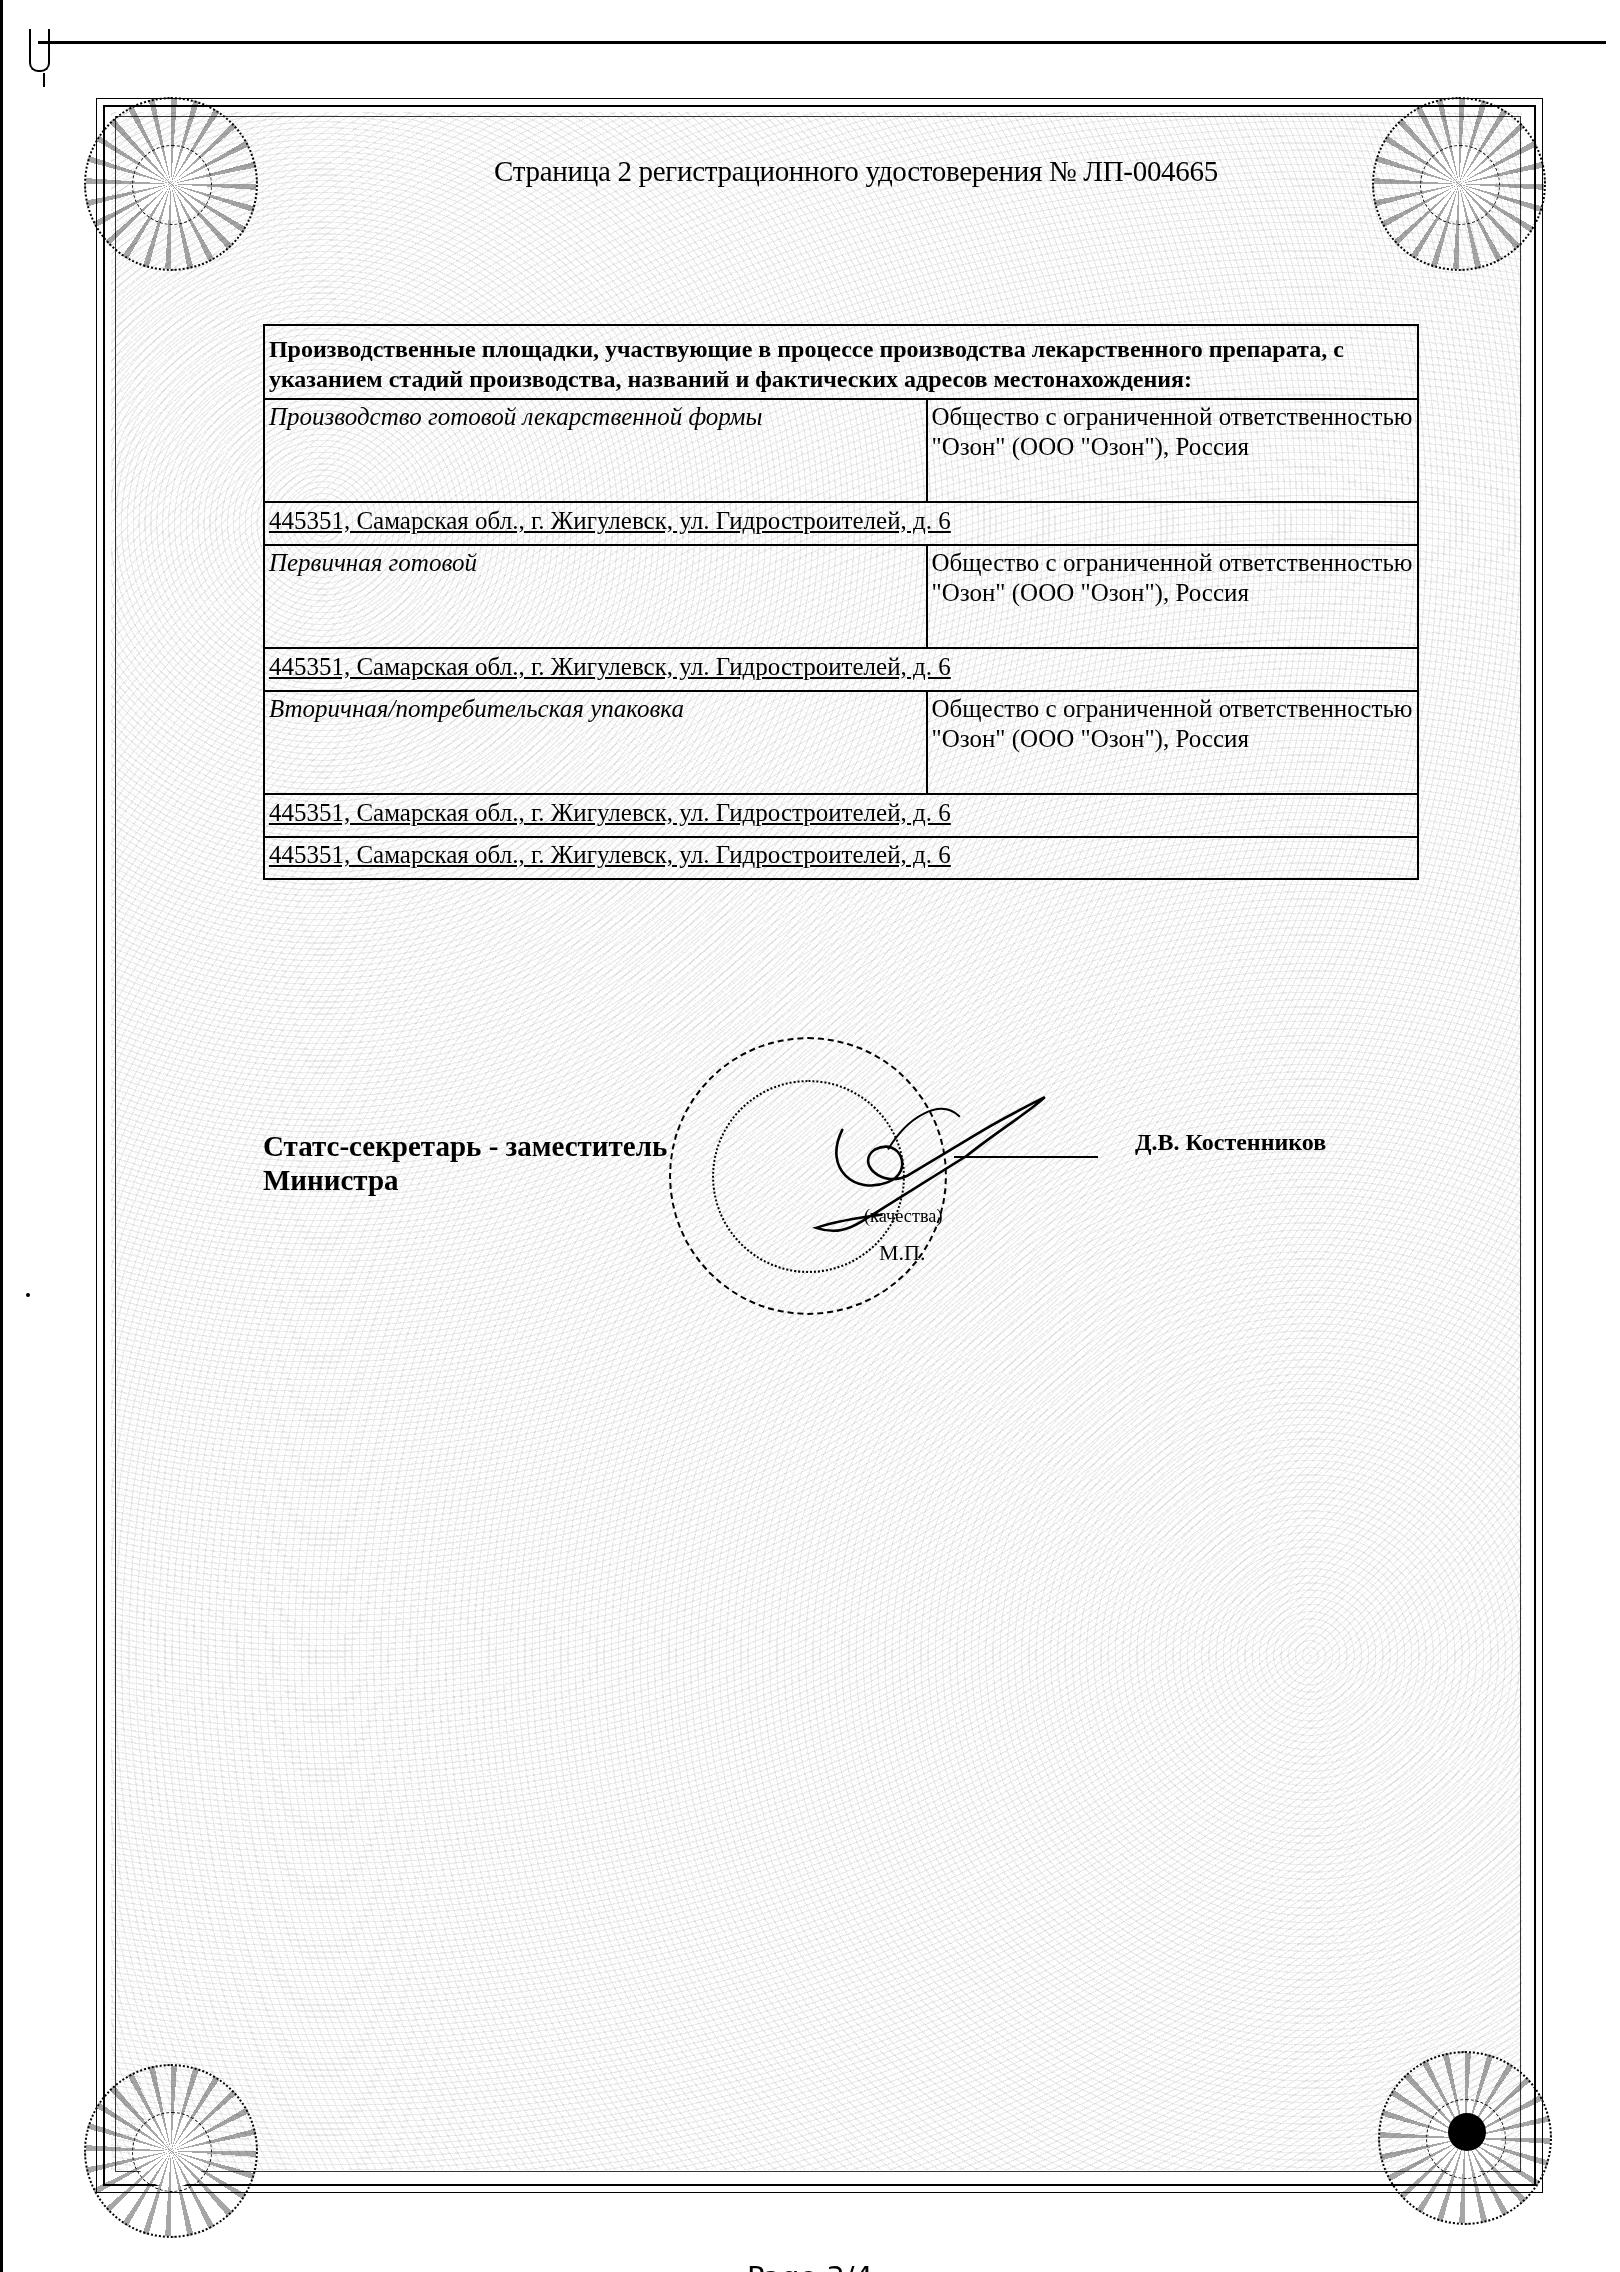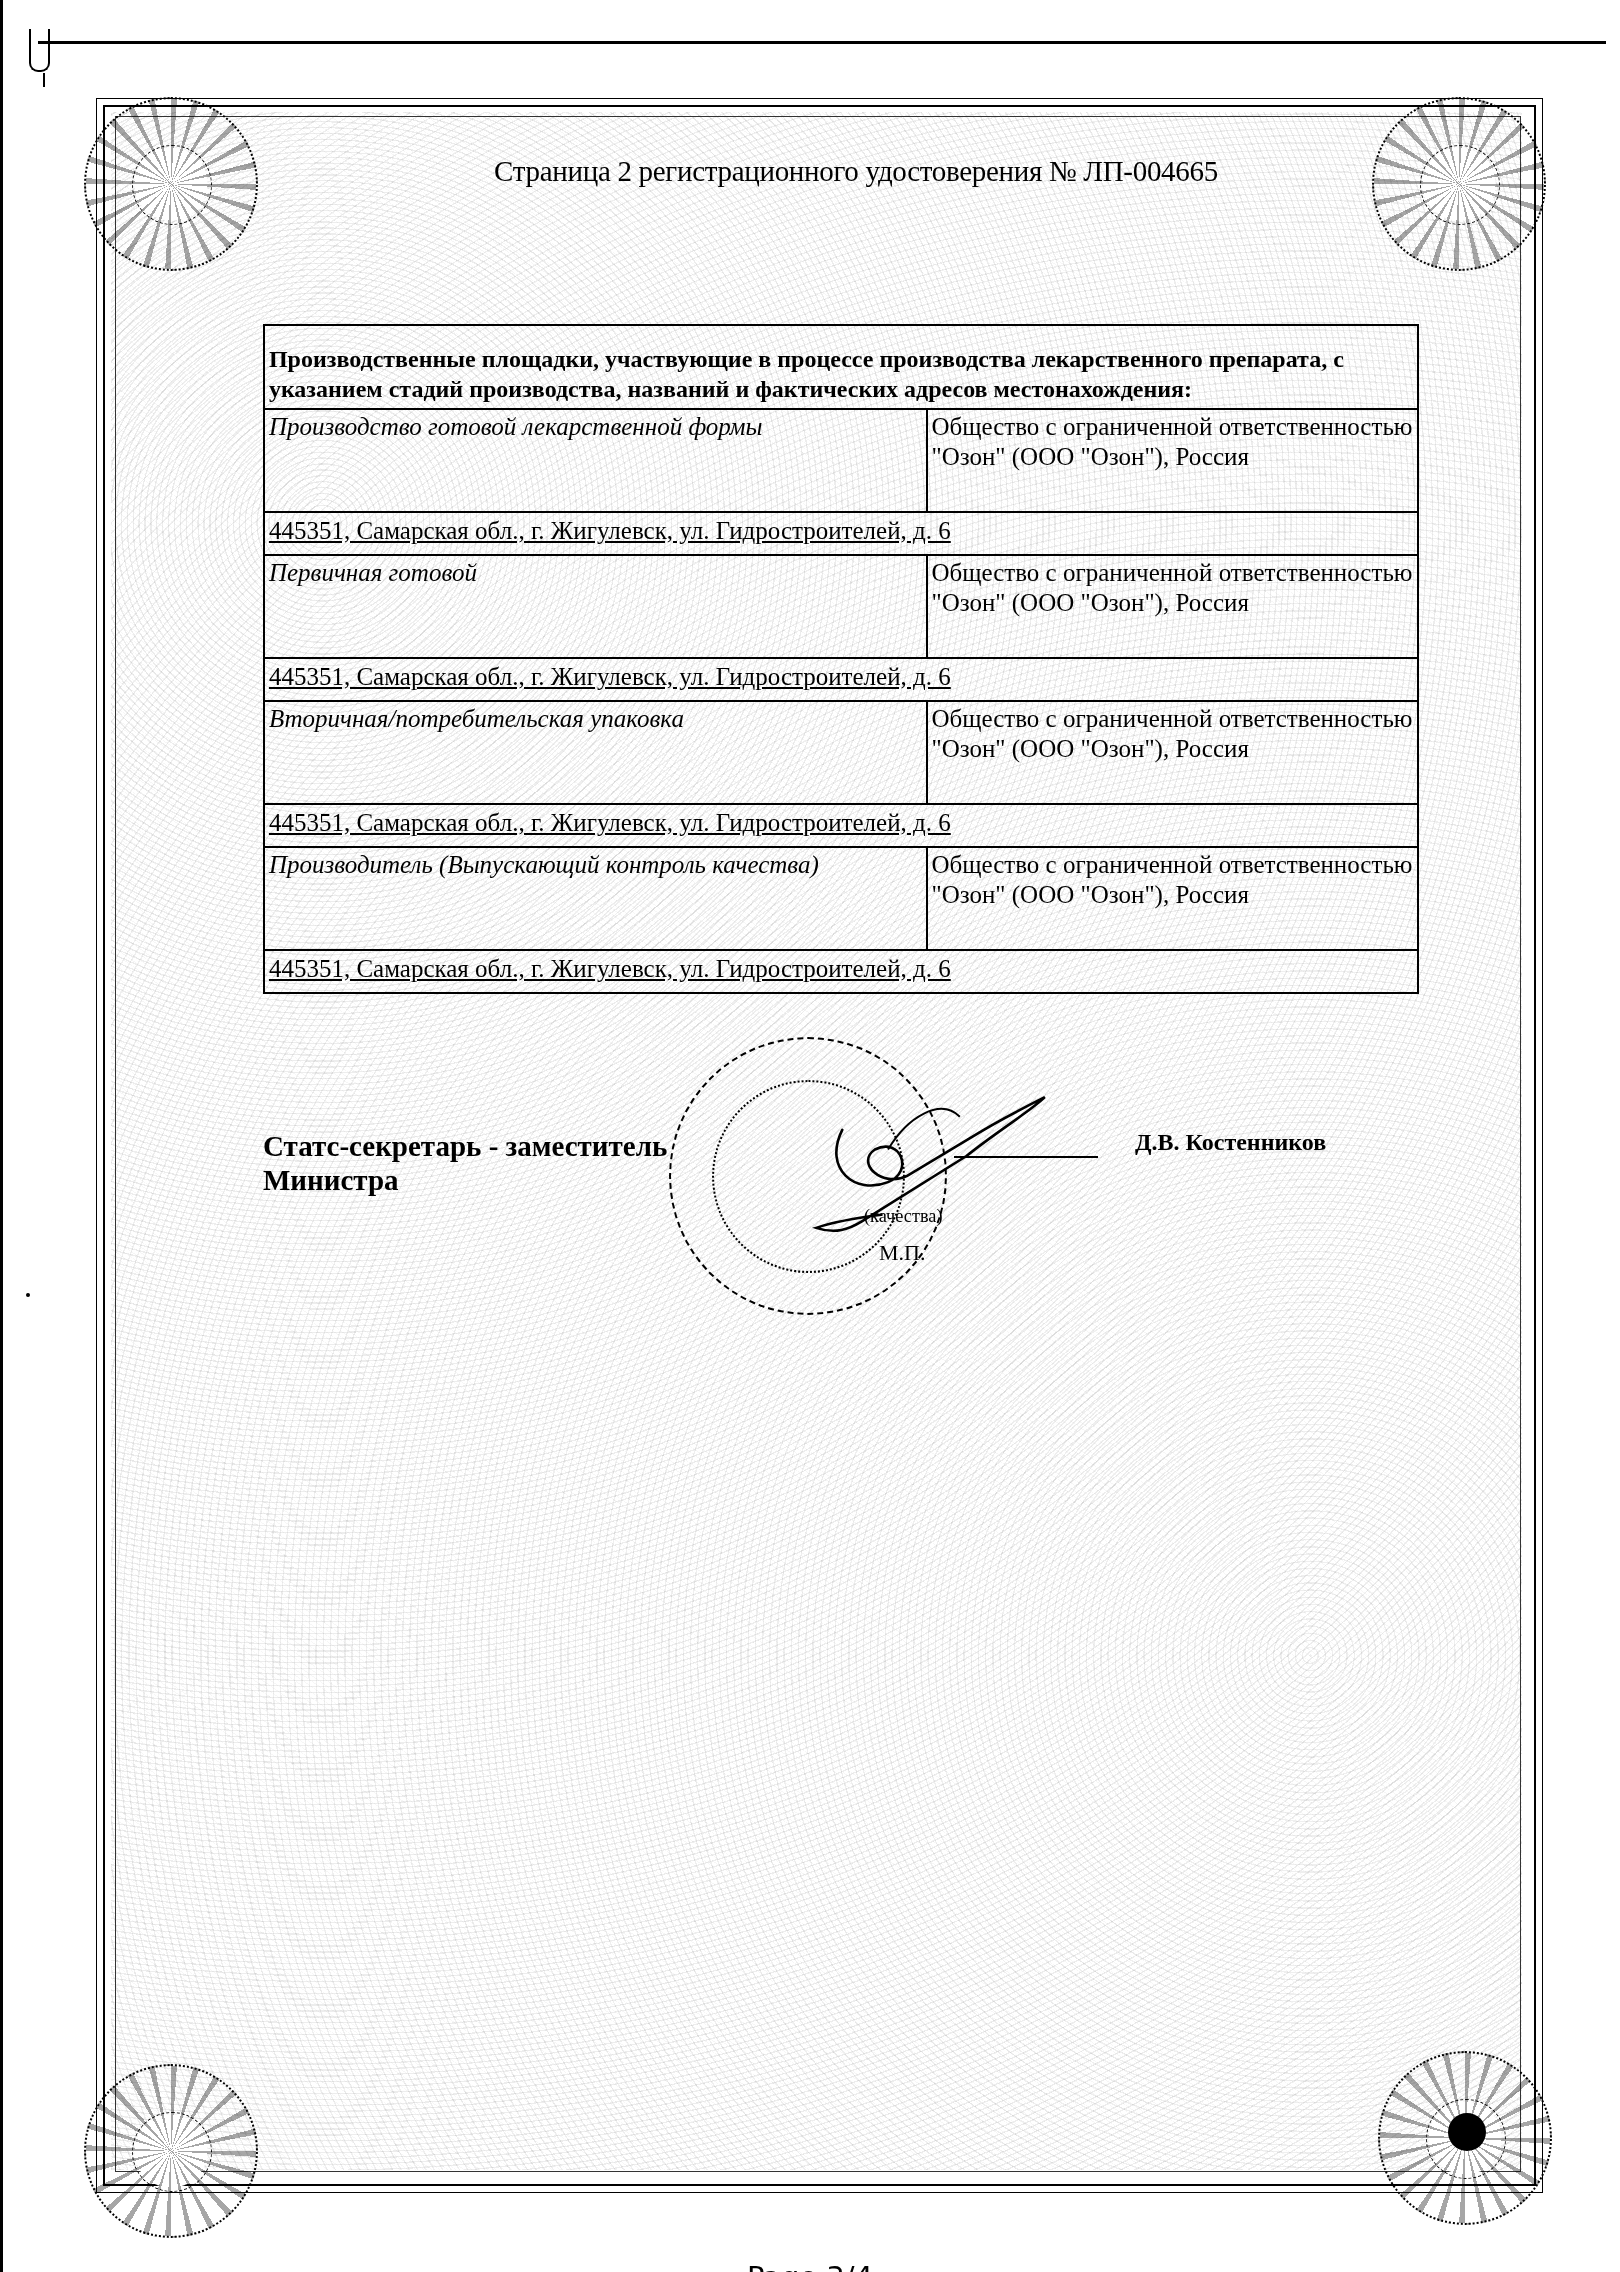--- a/index.html
+++ b/index.html
@@ -35,21 +35,21 @@
   .dark-dot { position: absolute; width: 38px; height: 38px; border-radius: 50%; background: #000; }
 
   
   .page-header { position: absolute; left: 0; width: 1620px; top: 155px; text-align: center;
                  font-size: 29px; letter-spacing: -0.3px; margin-left: 46px; }
 
   
   .sites-table { position: absolute; left: 263px; top: 324px; width: 1156px;
                  border-collapse: collapse; font-size: 25px; line-height: 30px; }
   .sites-table td { border: 2px solid #000; vertical-align: top; padding: 2.6px 3.9px 3.9px 3.9px; }
-  .sites-table .head-cell { font-weight: bold; font-size: 24px; line-height: 30px; padding-top: 18px; }
+  .sites-table .head-cell { font-weight: bold; font-size: 24px; line-height: 30px; padding-top: 8px; }
   .stage-cell { width: 655px; font-style: italic; height: 95px; }
   .company-cell { width: 483px; }
   .address-cell { height: 34px; text-decoration: underline; }
 
   
   .sig-title { position: absolute; left: 263px; top: 1129px; font-weight: bold; font-size: 29px; line-height: 34px; }
   .sig-line { position: absolute; left: 954px; top: 1156px; width: 144px; height: 2px; background: #000; }
   .sig-name { position: absolute; left: 1135px; top: 1129px; font-weight: bold; font-size: 24px; }
   .sig-caption { position: absolute; left: 864px; top: 1206px; font-size: 18.3px; }
   .seal-mark { position: absolute; left: 879px; top: 1240px; font-size: 22px; }
@@ -107,24 +107,20 @@
 
     <tr>
       <td class="stage-cell">Вторичная/потребительская упаковка</td>
       <td class="company-cell">Общество с ограниченной ответственностью "Озон" (ООО "Озон"), Россия</td>
     </tr>
     <tr>
       <td class="address-cell" colspan="2">445351, Самарская обл., г. Жигулевск, ул. Гидростроителей, д. 6</td>
     </tr>
 
     <tr>
-      <td class="stage-cell">Производитель (Выпускающий контроль качества)</td>
-      <td class="company-cell">Общество с ограниченной ответственностью "Озон" (ООО "Озон"), Россия</td>
-    </tr>
-    <tr>
       <td class="address-cell" colspan="2">445351, Самарская обл., г. Жигулевск, ул. Гидростроителей, д. 6</td>
     </tr>
   </tbody>
 </table>
 
 <div class="stamp"></div>
 <div class="stamp-inner"></div>
 
 <svg class="signature" viewBox="0 0 600 300">
   <path d="M230 110 C 200 170, 250 210, 300 190 C 340 175, 320 120, 280 140 C 250 160, 290 200, 330 180 L 430 120 C 470 95, 520 70, 540 60 C 520 80, 470 110, 420 150 L 260 250 C 240 262, 220 270, 190 260 C 220 250, 250 245, 290 240" fill="none" stroke="#000" stroke-width="4" stroke-linecap="round"></path>

